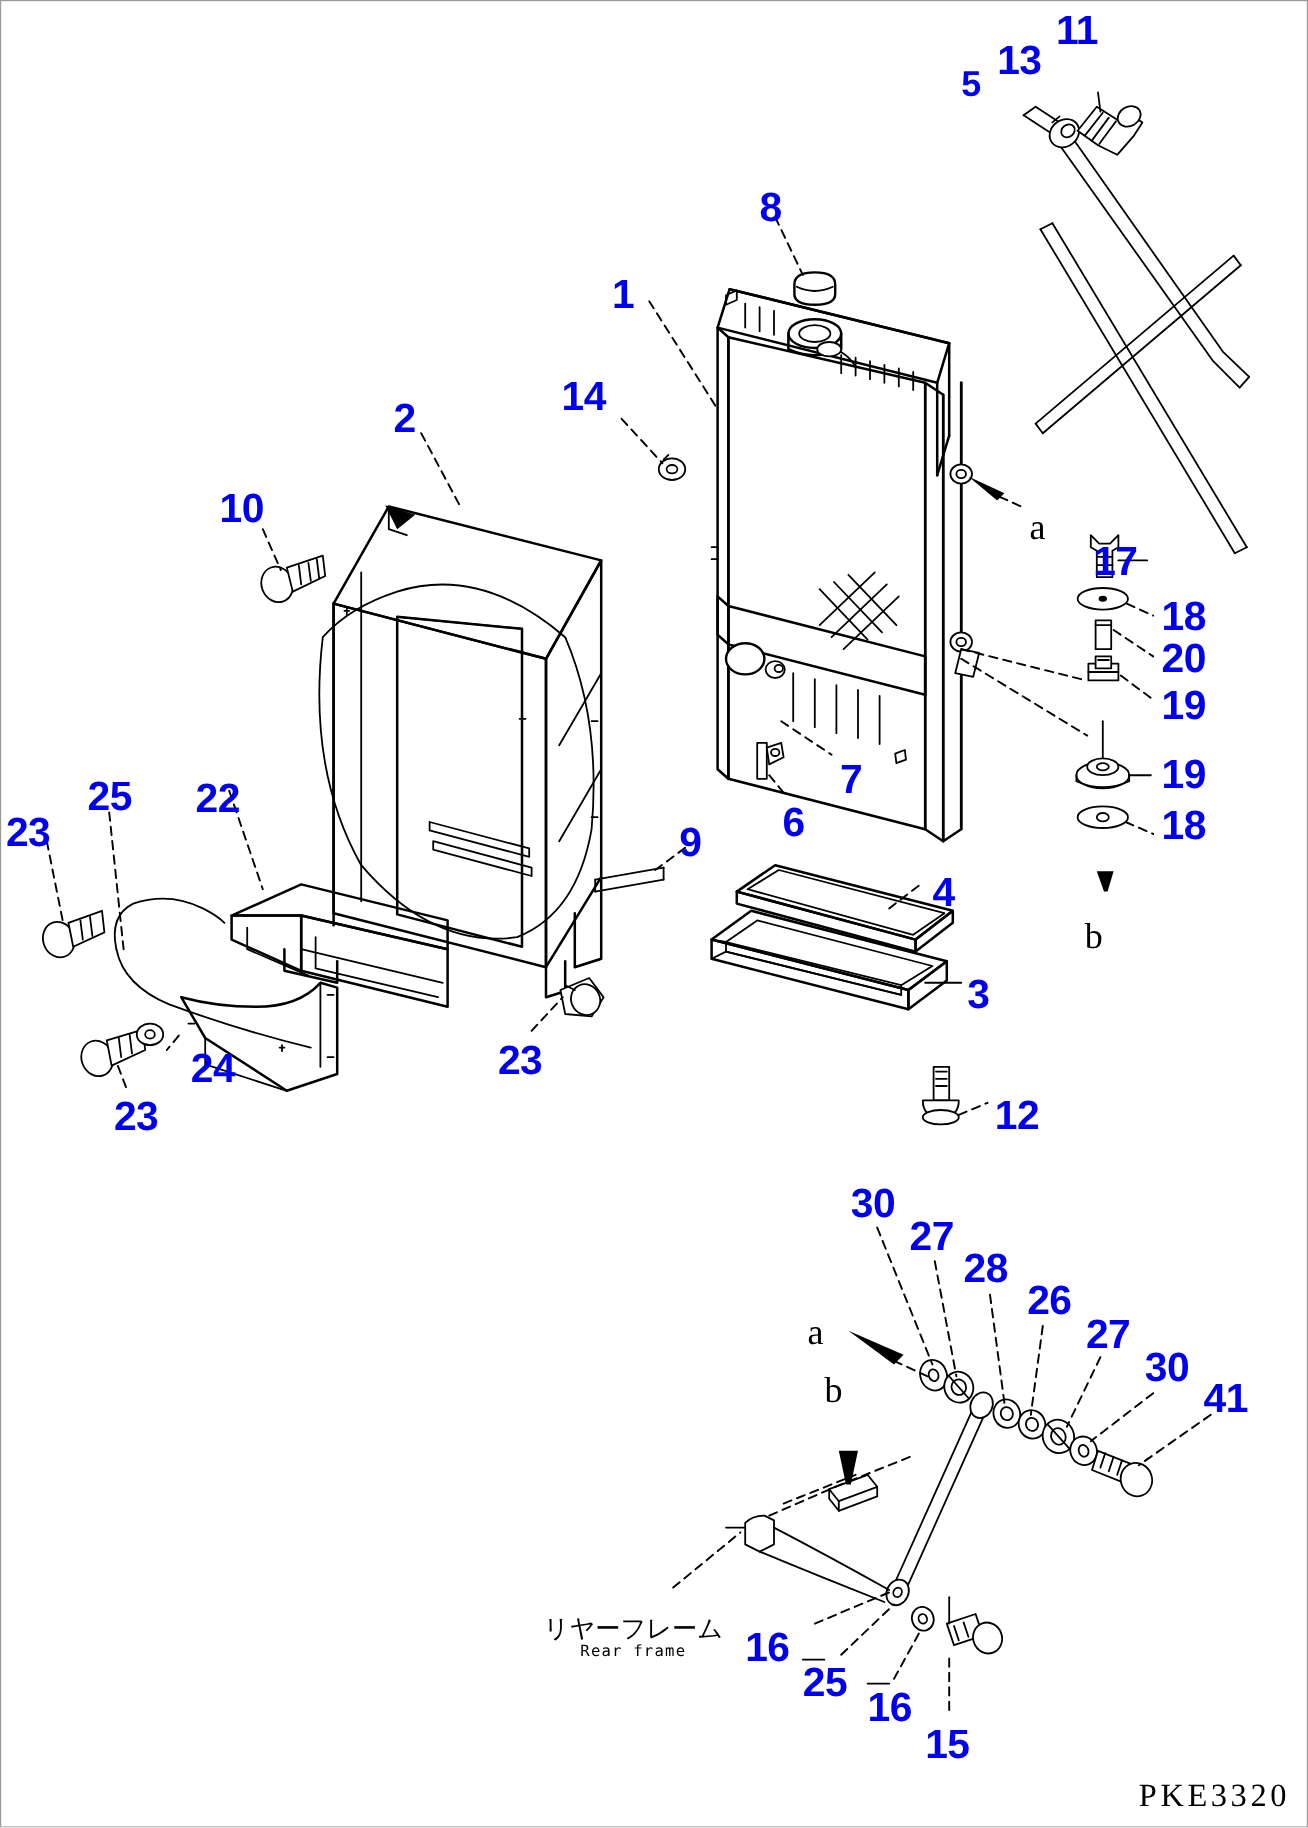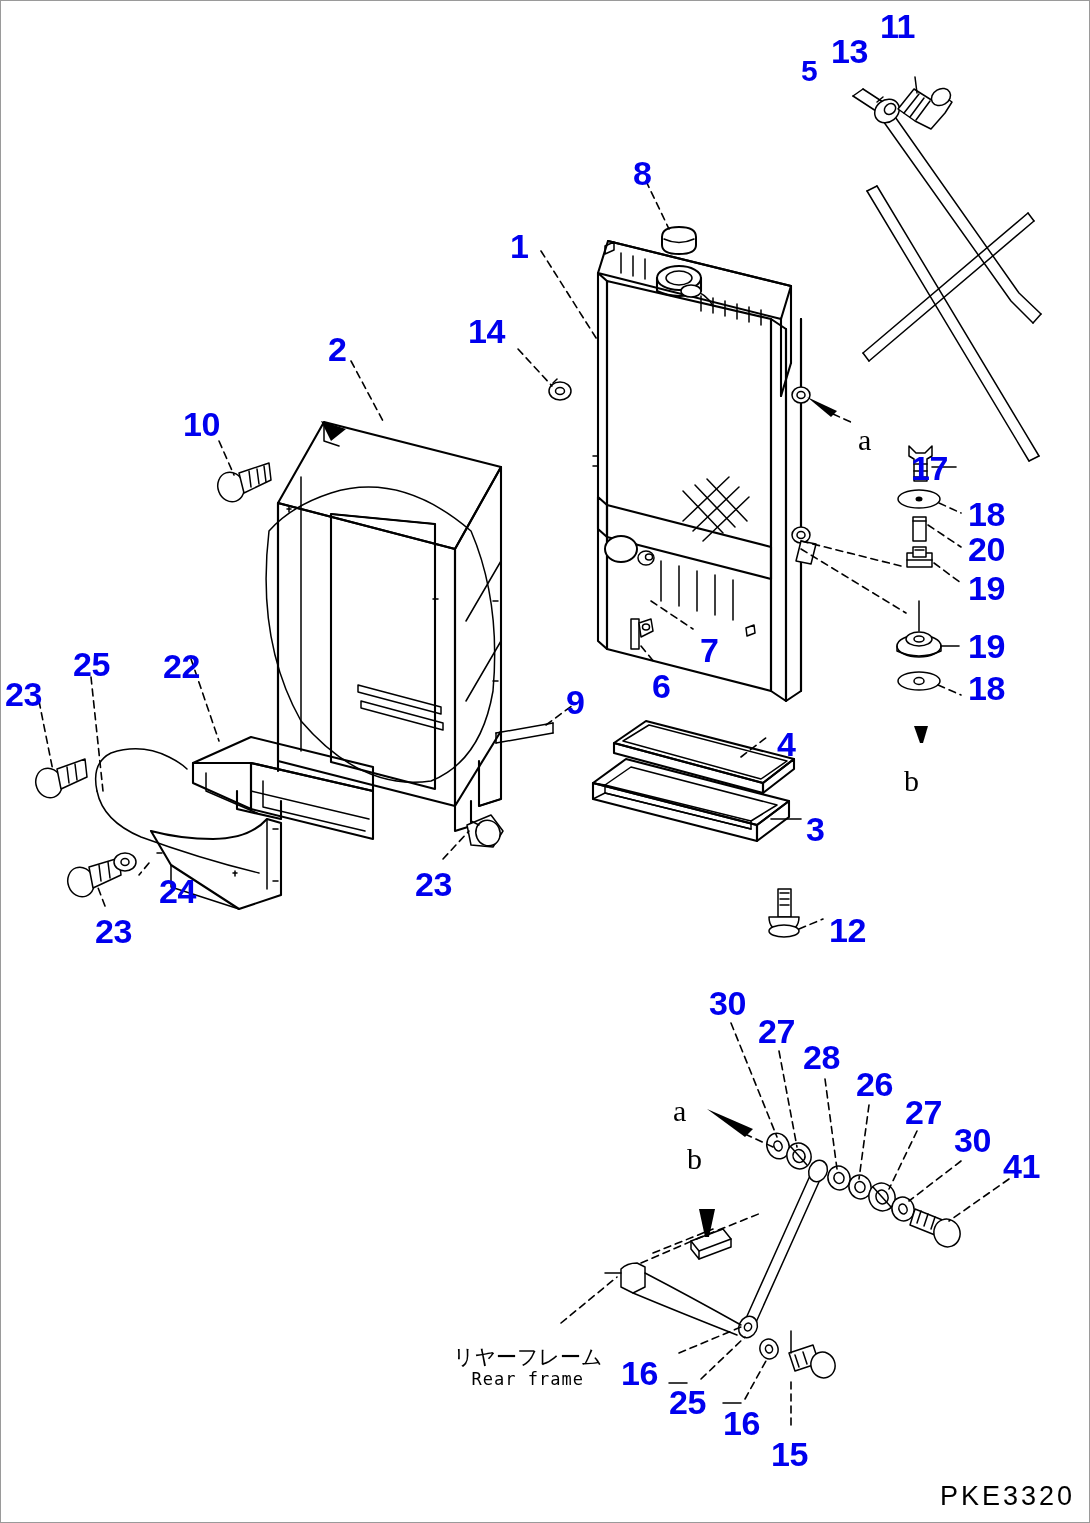--- a/index.html
+++ b/index.html
@@ -49,29 +49,29 @@
     color: #000000;
     font-family: "DejaVu Sans", sans-serif;
     font-size: 21px;
     line-height: 1.12;
     white-space: nowrap;
     text-align: center;
   }
   .jp-label .en {
     display: block;
     font-family: "DejaVu Sans Mono", monospace;
-    font-size: 17px;
+    font-size: 13px;
     letter-spacing: 1px;
   }
   .partcode {
     position: absolute;
     right: 14px;
     bottom: 10px;
     color: #000000;
-    font-family: Liberation Sans, sans-serif;
+    font-family: Liberation Serif, serif;
     font-size: 27px;
     letter-spacing: 3px;
     white-space: nowrap;
   }
 </style>
 </head>
 <body>
 
 <div id="page">
 

